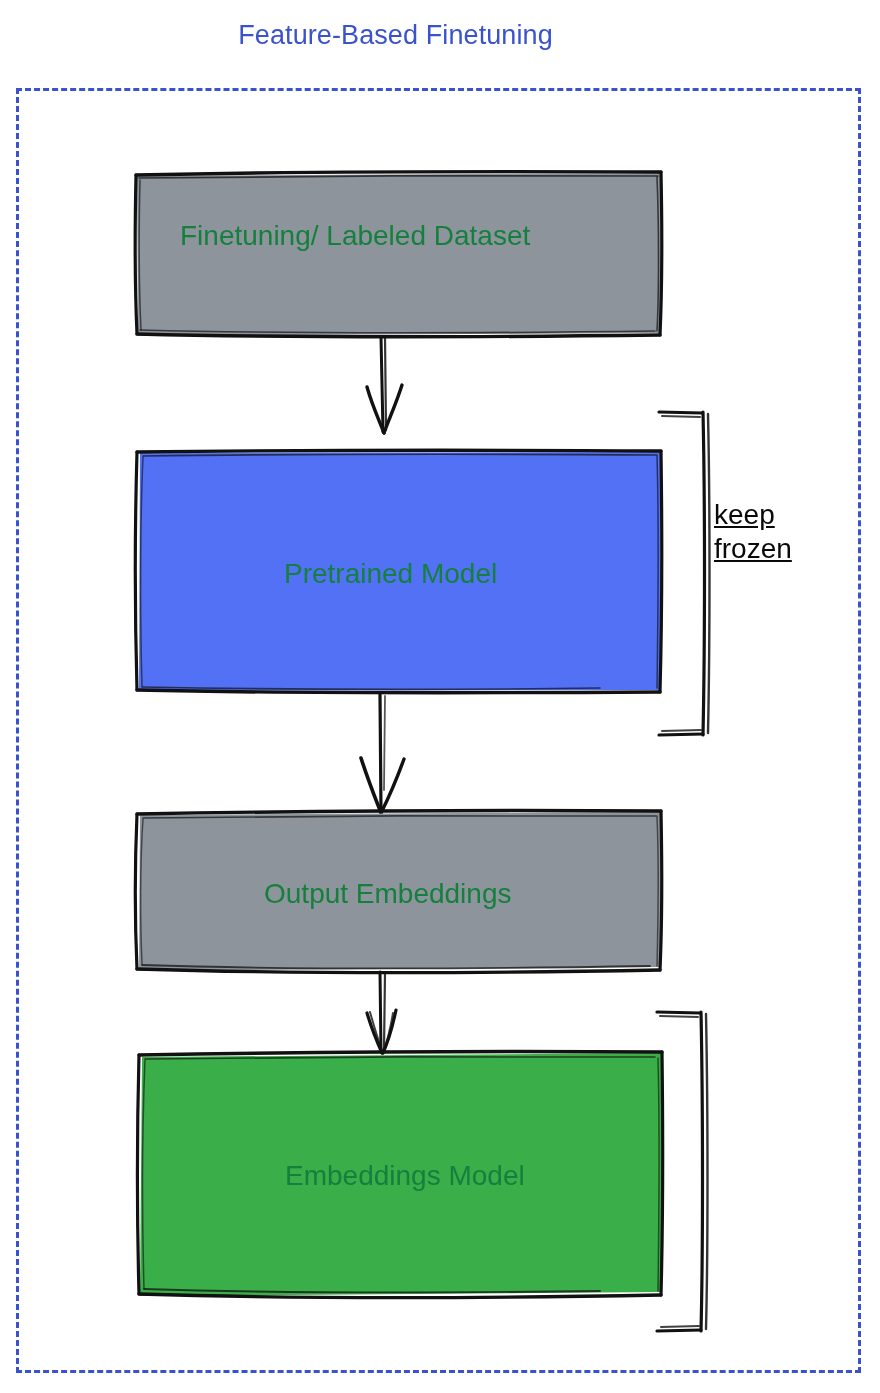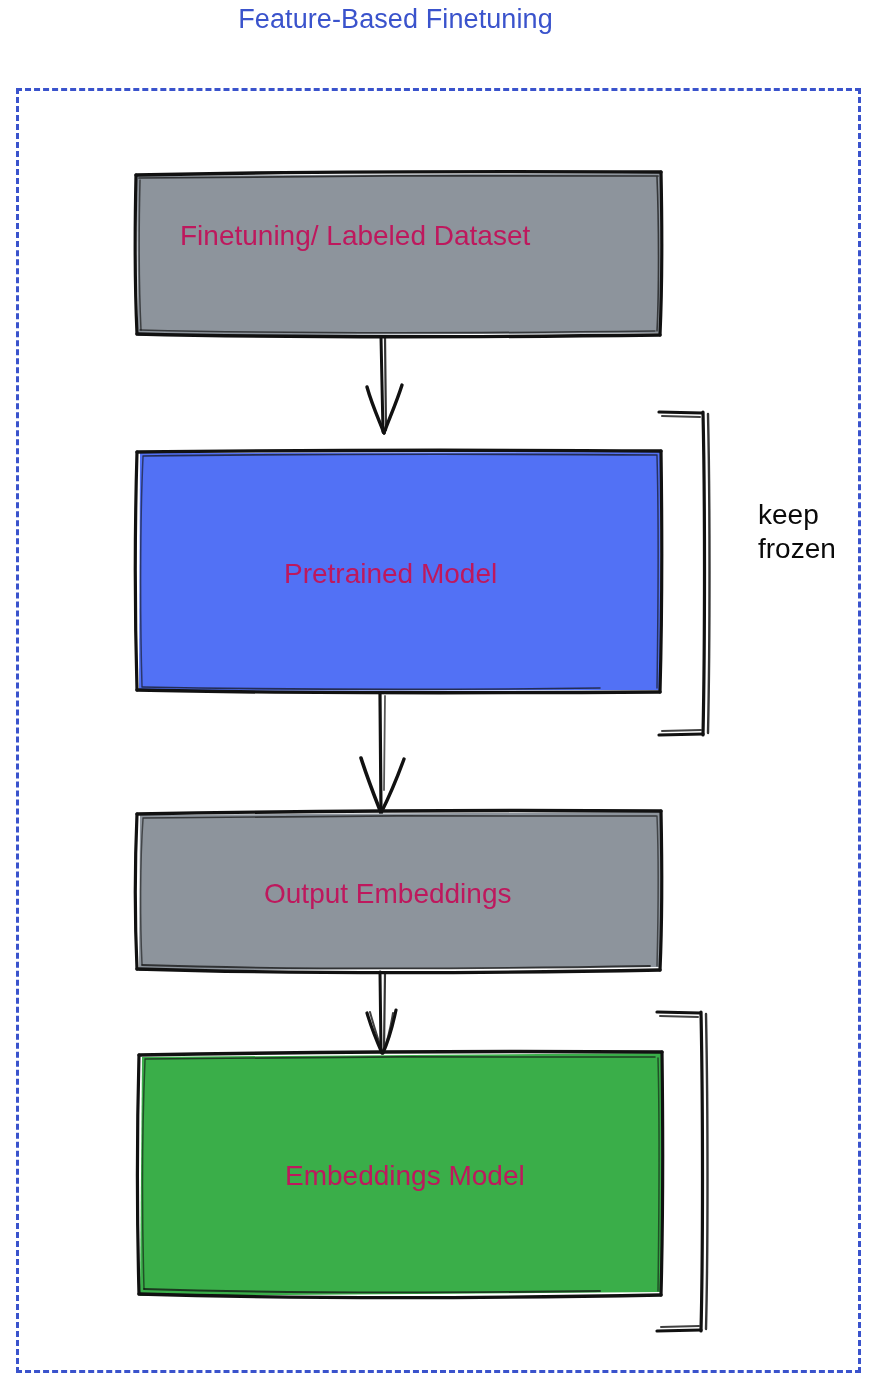--- a/index.html
+++ b/index.html
@@ -14,21 +14,21 @@
   #canvas {
     position: relative;
     width: 880px;
     height: 1393px;
     background: #ffffff;
     overflow: hidden;
   }
   #diagram-title {
     position: absolute;
     left: 0;
-    top: 4px;
+    top: 20px;
     width: 791px;
     text-align: center;
     font-size: 27px;
     color: #3a53cc;
     font-family: "Liberation Sans", sans-serif;
     letter-spacing: 0.1px;
     white-space: nowrap;
   }
   #dashed-frame {
     position: absolute;
@@ -44,21 +44,21 @@
     left: 0;
     top: 0;
     width: 880px;
     height: 1393px;
     pointer-events: none;
   }
   .node-label {
     position: absolute;
     font-family: "Liberation Sans", sans-serif;
     font-size: 28px;
-    color: #be185d;
+    color: #15803d;
     white-space: nowrap;
     line-height: 1.18;
   }
   .side-note {
     position: absolute;
     font-family: "Liberation Sans", sans-serif;
     font-size: 28px;
     color: #0a0a0a;
     line-height: 1.22;
     white-space: pre-line;
@@ -170,21 +170,21 @@
   </svg>
 
   <div class="node-label" style="left:180px; top:219px;">Finetuning/ Labeled Dataset</div>
 
   <div class="node-label" style="left:264px; top:877px;">Output Embeddings</div>
 
   <div class="node-label" style="left:284px; top:557px;">Pretrained Model</div>
 
   <div class="node-label" style="left:285px; top:1159px;">Embeddings Model</div>
 
-  <div class="side-note" style="left:758px; top:498px;">keep
+  <div class="side-note" style="left:714px; top:498px;text-decoration:underline;">keep
 frozen</div>
 
 
   <div class="hit" style="left:136px; top:172px; width:526px; height:164px;"></div>
   <div class="hit" style="left:136px; top:451px; width:526px; height:242px;"></div>
   <div class="hit" style="left:136px; top:810px; width:526px; height:162px;"></div>
   <div class="hit" style="left:138px; top:1052px; width:526px; height:246px;"></div>
 
 </div>
 

